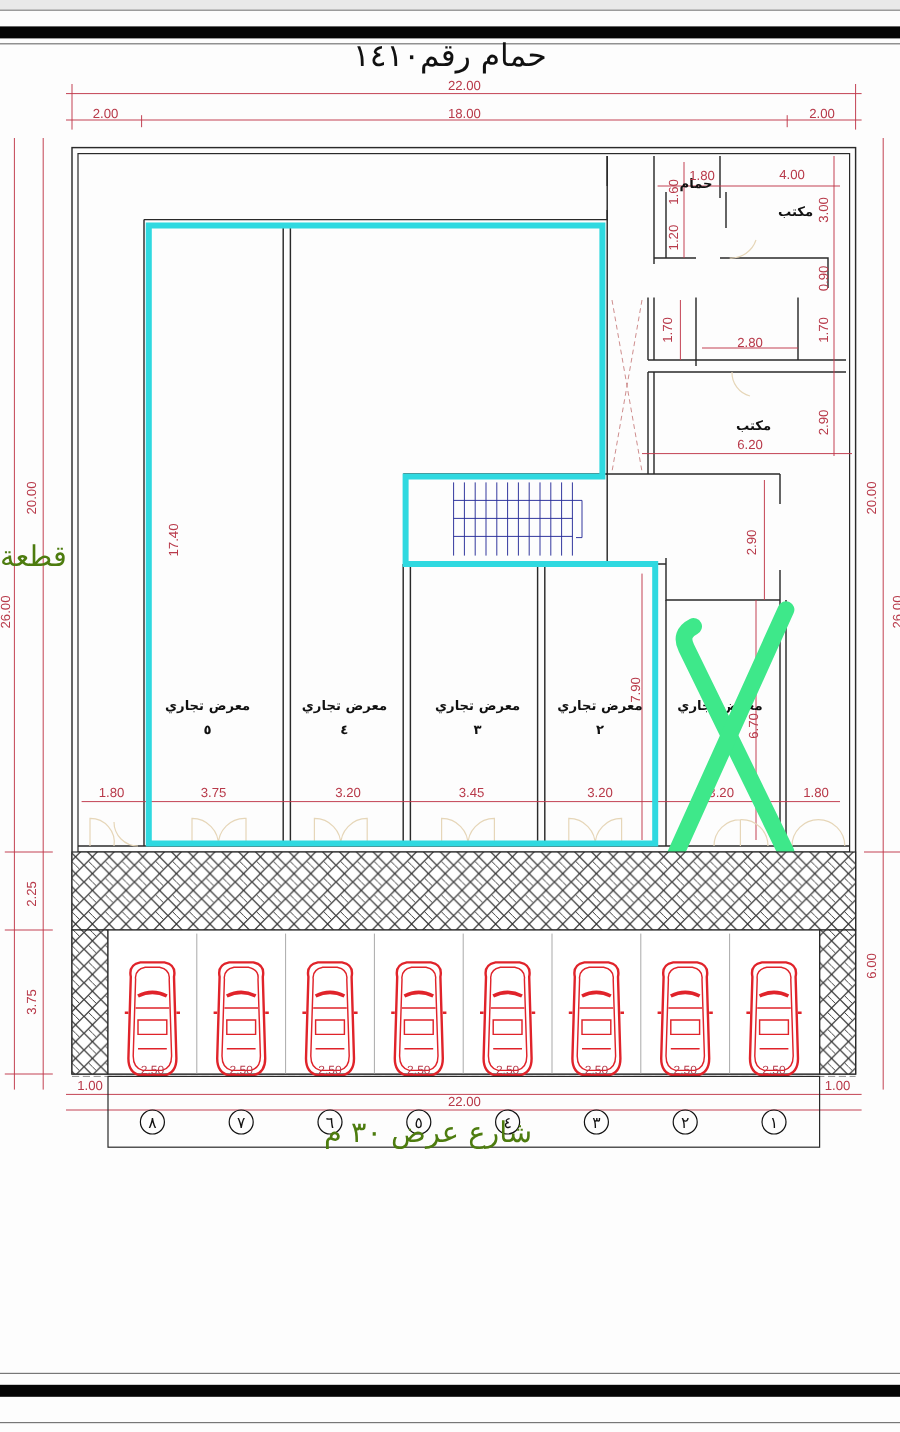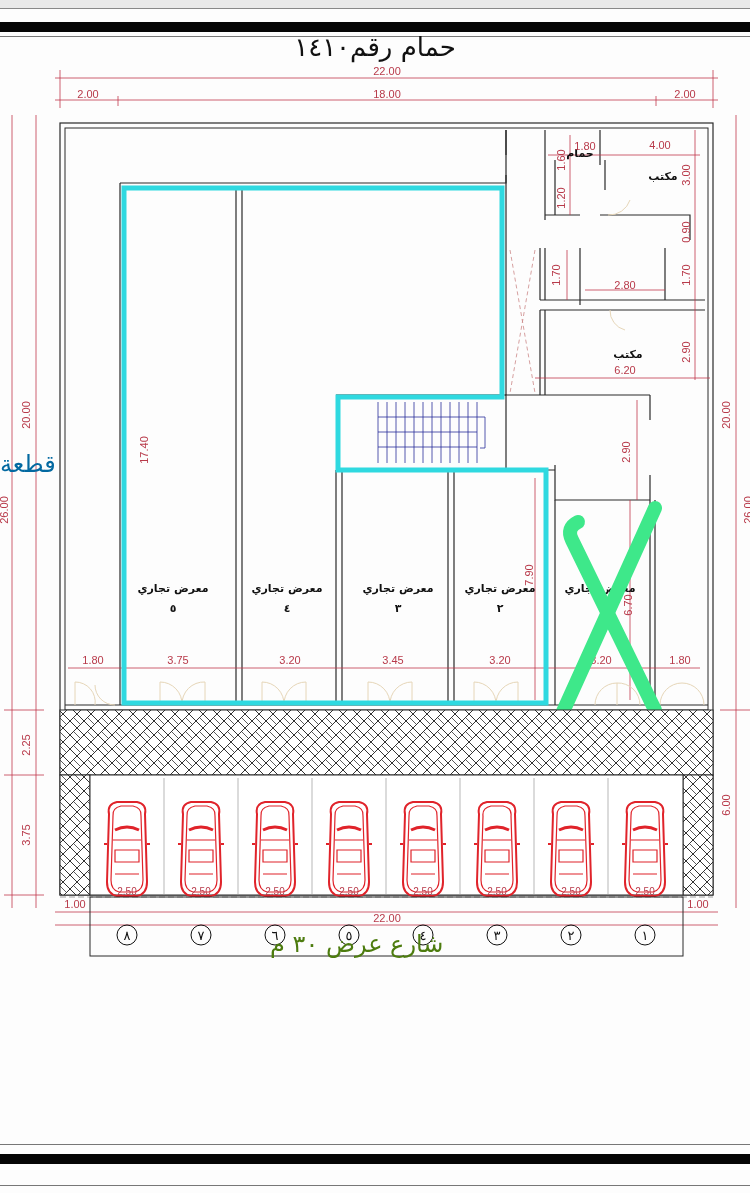--- a/index.html
+++ b/index.html
@@ -1,21 +1,21 @@
 <!DOCTYPE html>
 <html><head>
 <meta charset="utf-8">
 <style>
   html,body{margin:0;padding:0;background:#fdfdfd;}
   body{width:750px;height:1193px;position:relative;overflow:hidden;font-family:"DejaVu Sans",sans-serif;}
   .bar-top{position:absolute;left:0;top:0;width:750px;height:8px;background:#e9e9e9;border-bottom:1px solid #888;}
   .bar-thick{position:absolute;left:0;width:750px;height:10px;background:#050505;}
   .bar-thin{position:absolute;left:0;width:750px;height:1px;background:#777;}
   .title{position:absolute;top:32px;left:0;width:750px;text-align:center;font-size:26px;color:#111;direction:rtl;font-family:"DejaVu Sans",sans-serif;}
-  .side-title{position:absolute;left:0;top:450px;font-size:24px;color:#0369a1;}
+  .side-title{position:absolute;left:0;top:450px;font-size:24px;color:#4d7c0f;}
   .street{position:absolute;left:270px;top:930px;font-size:24px;color:#4d7c0f;direction:rtl;}
   svg{position:absolute;left:0;top:0;}
   .dim{font-family:"Liberation Sans",sans-serif;font-size:11px;fill:#b83a4a;}
   .lbl{font-family:"DejaVu Sans",sans-serif;font-size:11px;font-weight:bold;fill:#111;}
   .num{font-family:"Liberation Sans",sans-serif;font-size:13px;fill:#111;}
 </style>
 </head>
 <body>
 
 <div class="bar-top"></div>

